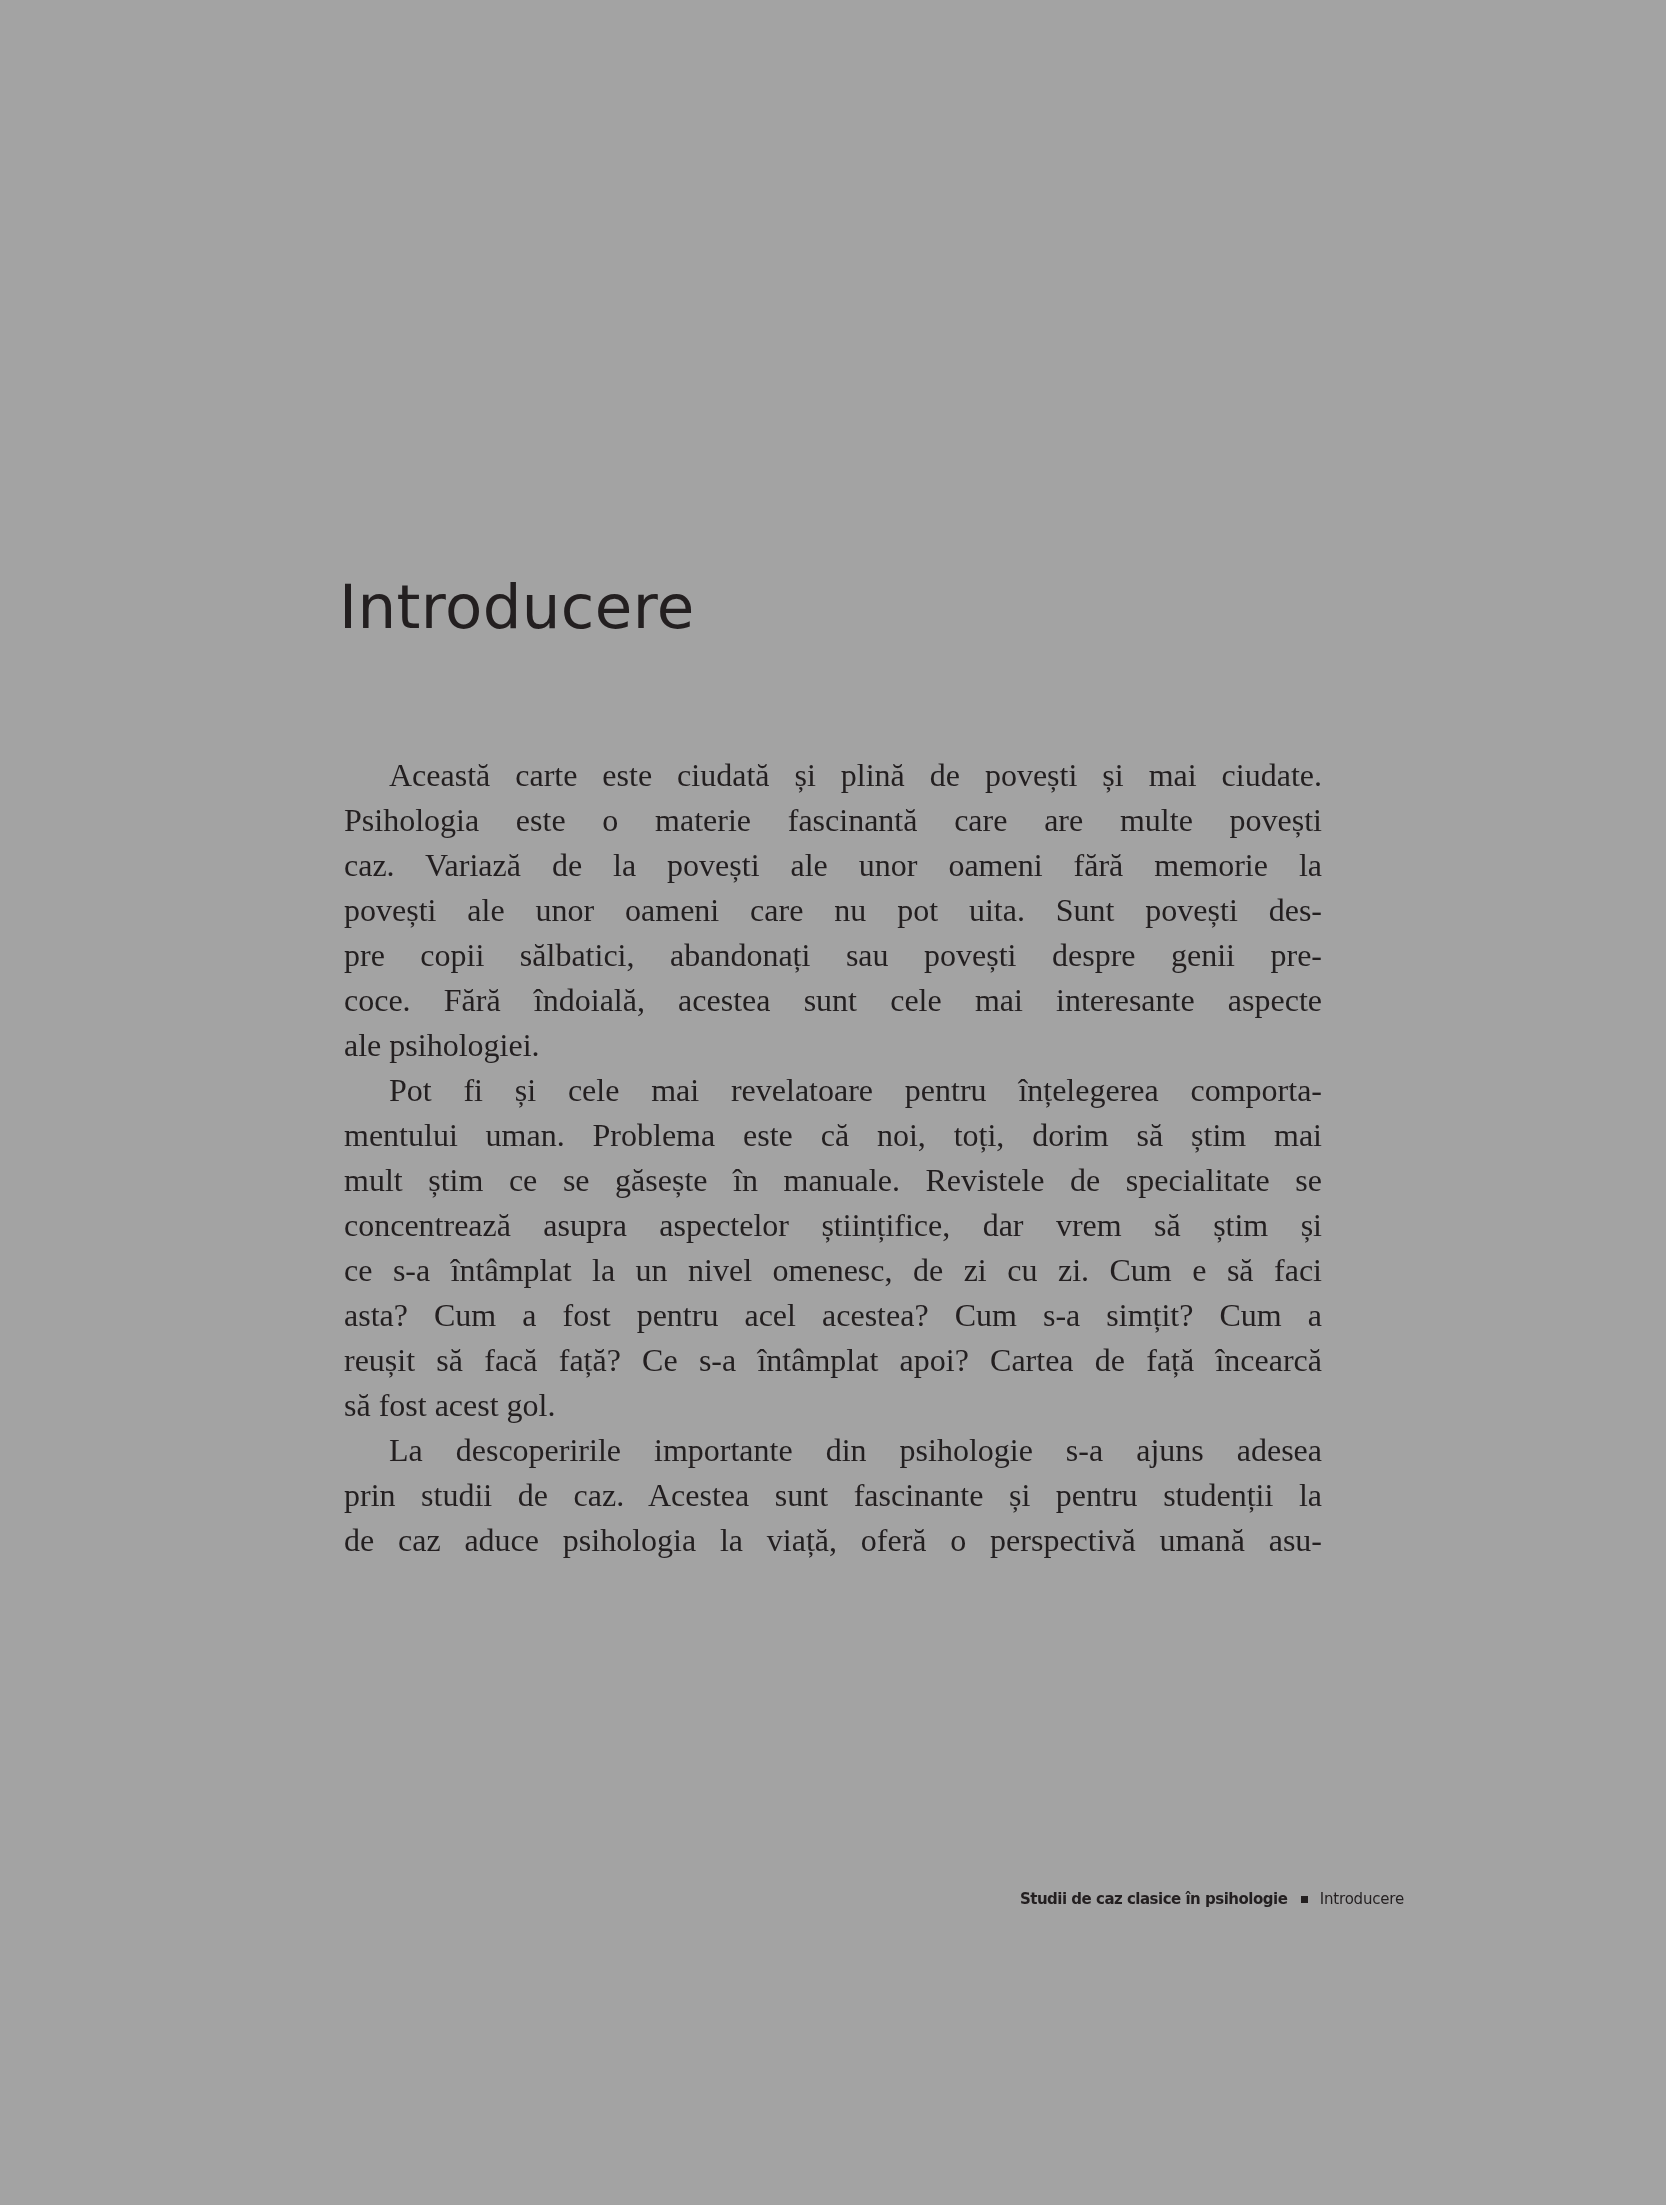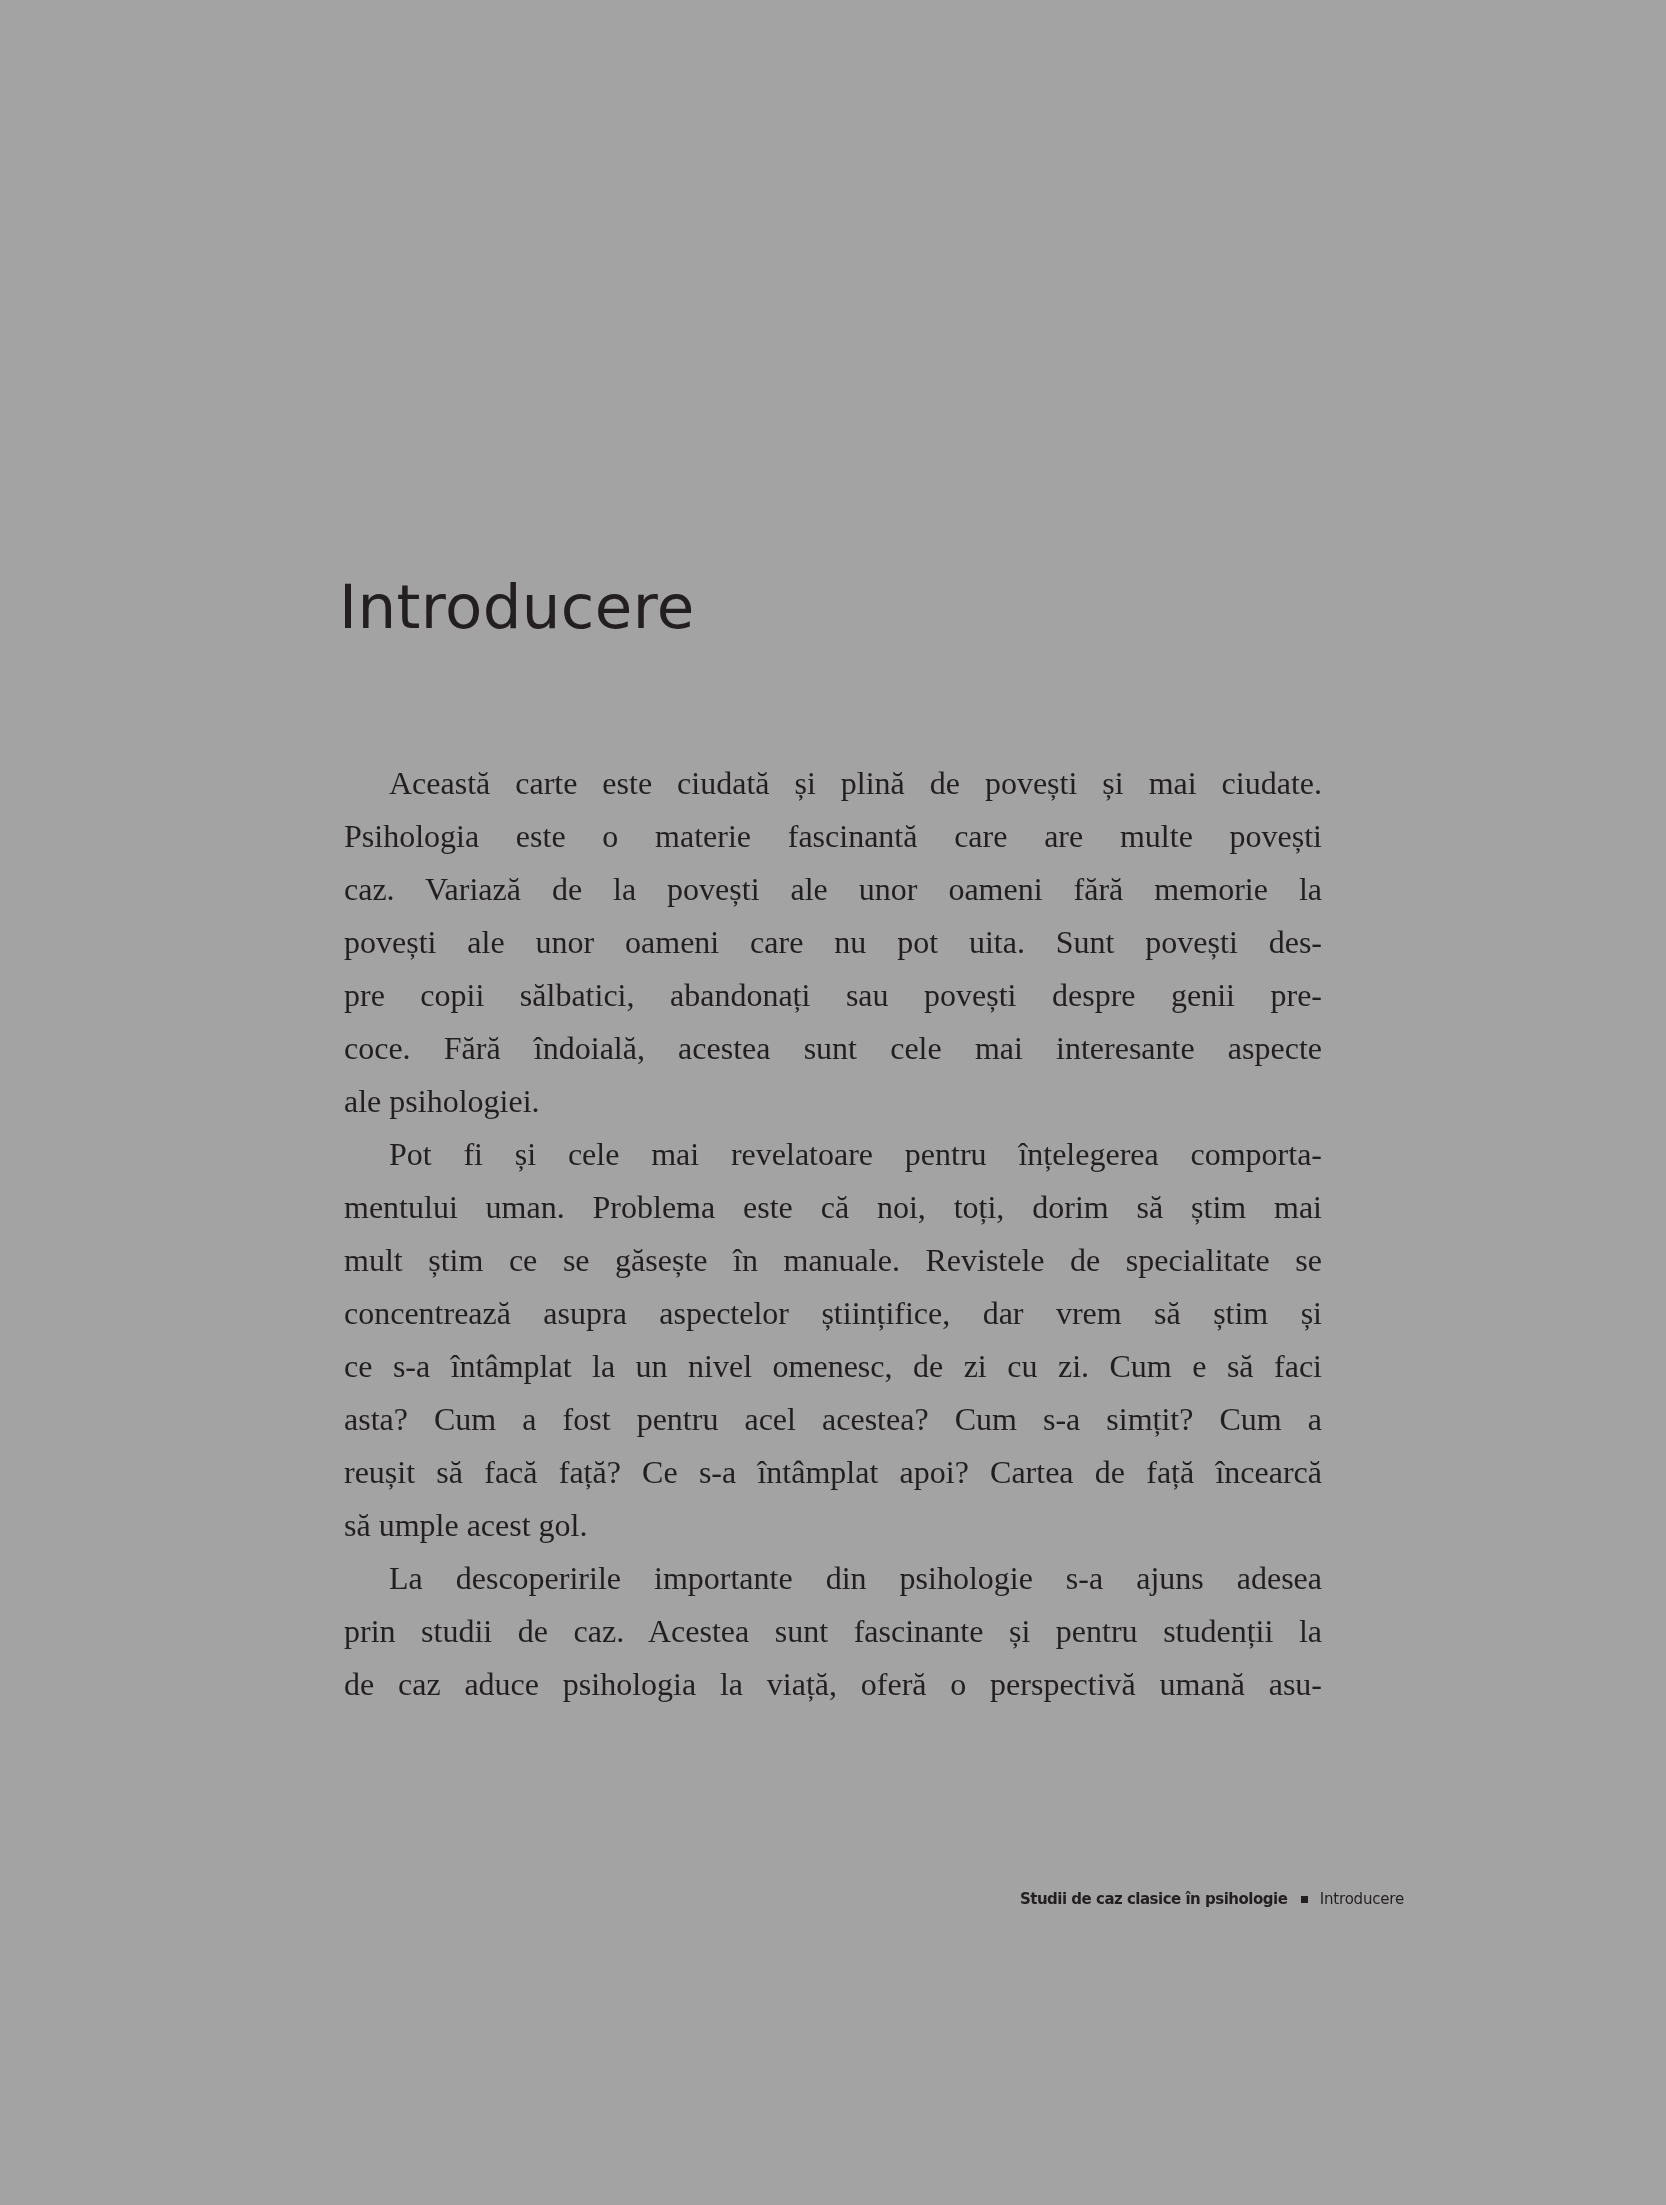--- a/index.html
+++ b/index.html
@@ -47,21 +47,20 @@
   .paragraph {
     margin: 0;
   }
   .line {
     display: block;
     height: 45px;
     white-space: nowrap;
     text-align: justify;
     text-align-last: justify;
     overflow: visible;
-    margin-top: 8px;
   }
   .line.last {
     text-align-last: left;
   }
   .line.indent {
     padding-left: 45px;
   }
   .footer {
     position: absolute;
     right: 262px;
@@ -112,21 +111,21 @@
     </p>
 
     <p class="paragraph">
       <span class="line indent">Pot fi și cele mai revelatoare pentru înțelegerea comporta-</span>
       <span class="line">mentului uman. Problema este că noi, toți, dorim să știm mai</span>
       <span class="line">mult știm ce se găsește în manuale. Revistele de specialitate se</span>
       <span class="line">concentrează asupra aspectelor științifice, dar vrem să știm și</span>
       <span class="line">ce s-a întâmplat la un nivel omenesc, de zi cu zi. Cum e să faci</span>
       <span class="line">asta? Cum a fost pentru acel acestea? Cum s-a simțit? Cum a</span>
       <span class="line">reușit să facă față? Ce s-a întâmplat apoi? Cartea de față încearcă</span>
-      <span class="line last">să umple acest gol.</span>
+      <span class="line last">să fost acest gol.</span>
     </p>
 
     <p class="paragraph">
       <span class="line indent">La descoperirile importante din psihologie s-a ajuns adesea</span>
       <span class="line">prin studii de caz. Acestea sunt fascinante și pentru studenții la</span>
       <span class="line">de caz aduce psihologia la viață, oferă o perspectivă umană asu-</span>
     </p>
 
   </div>
 

